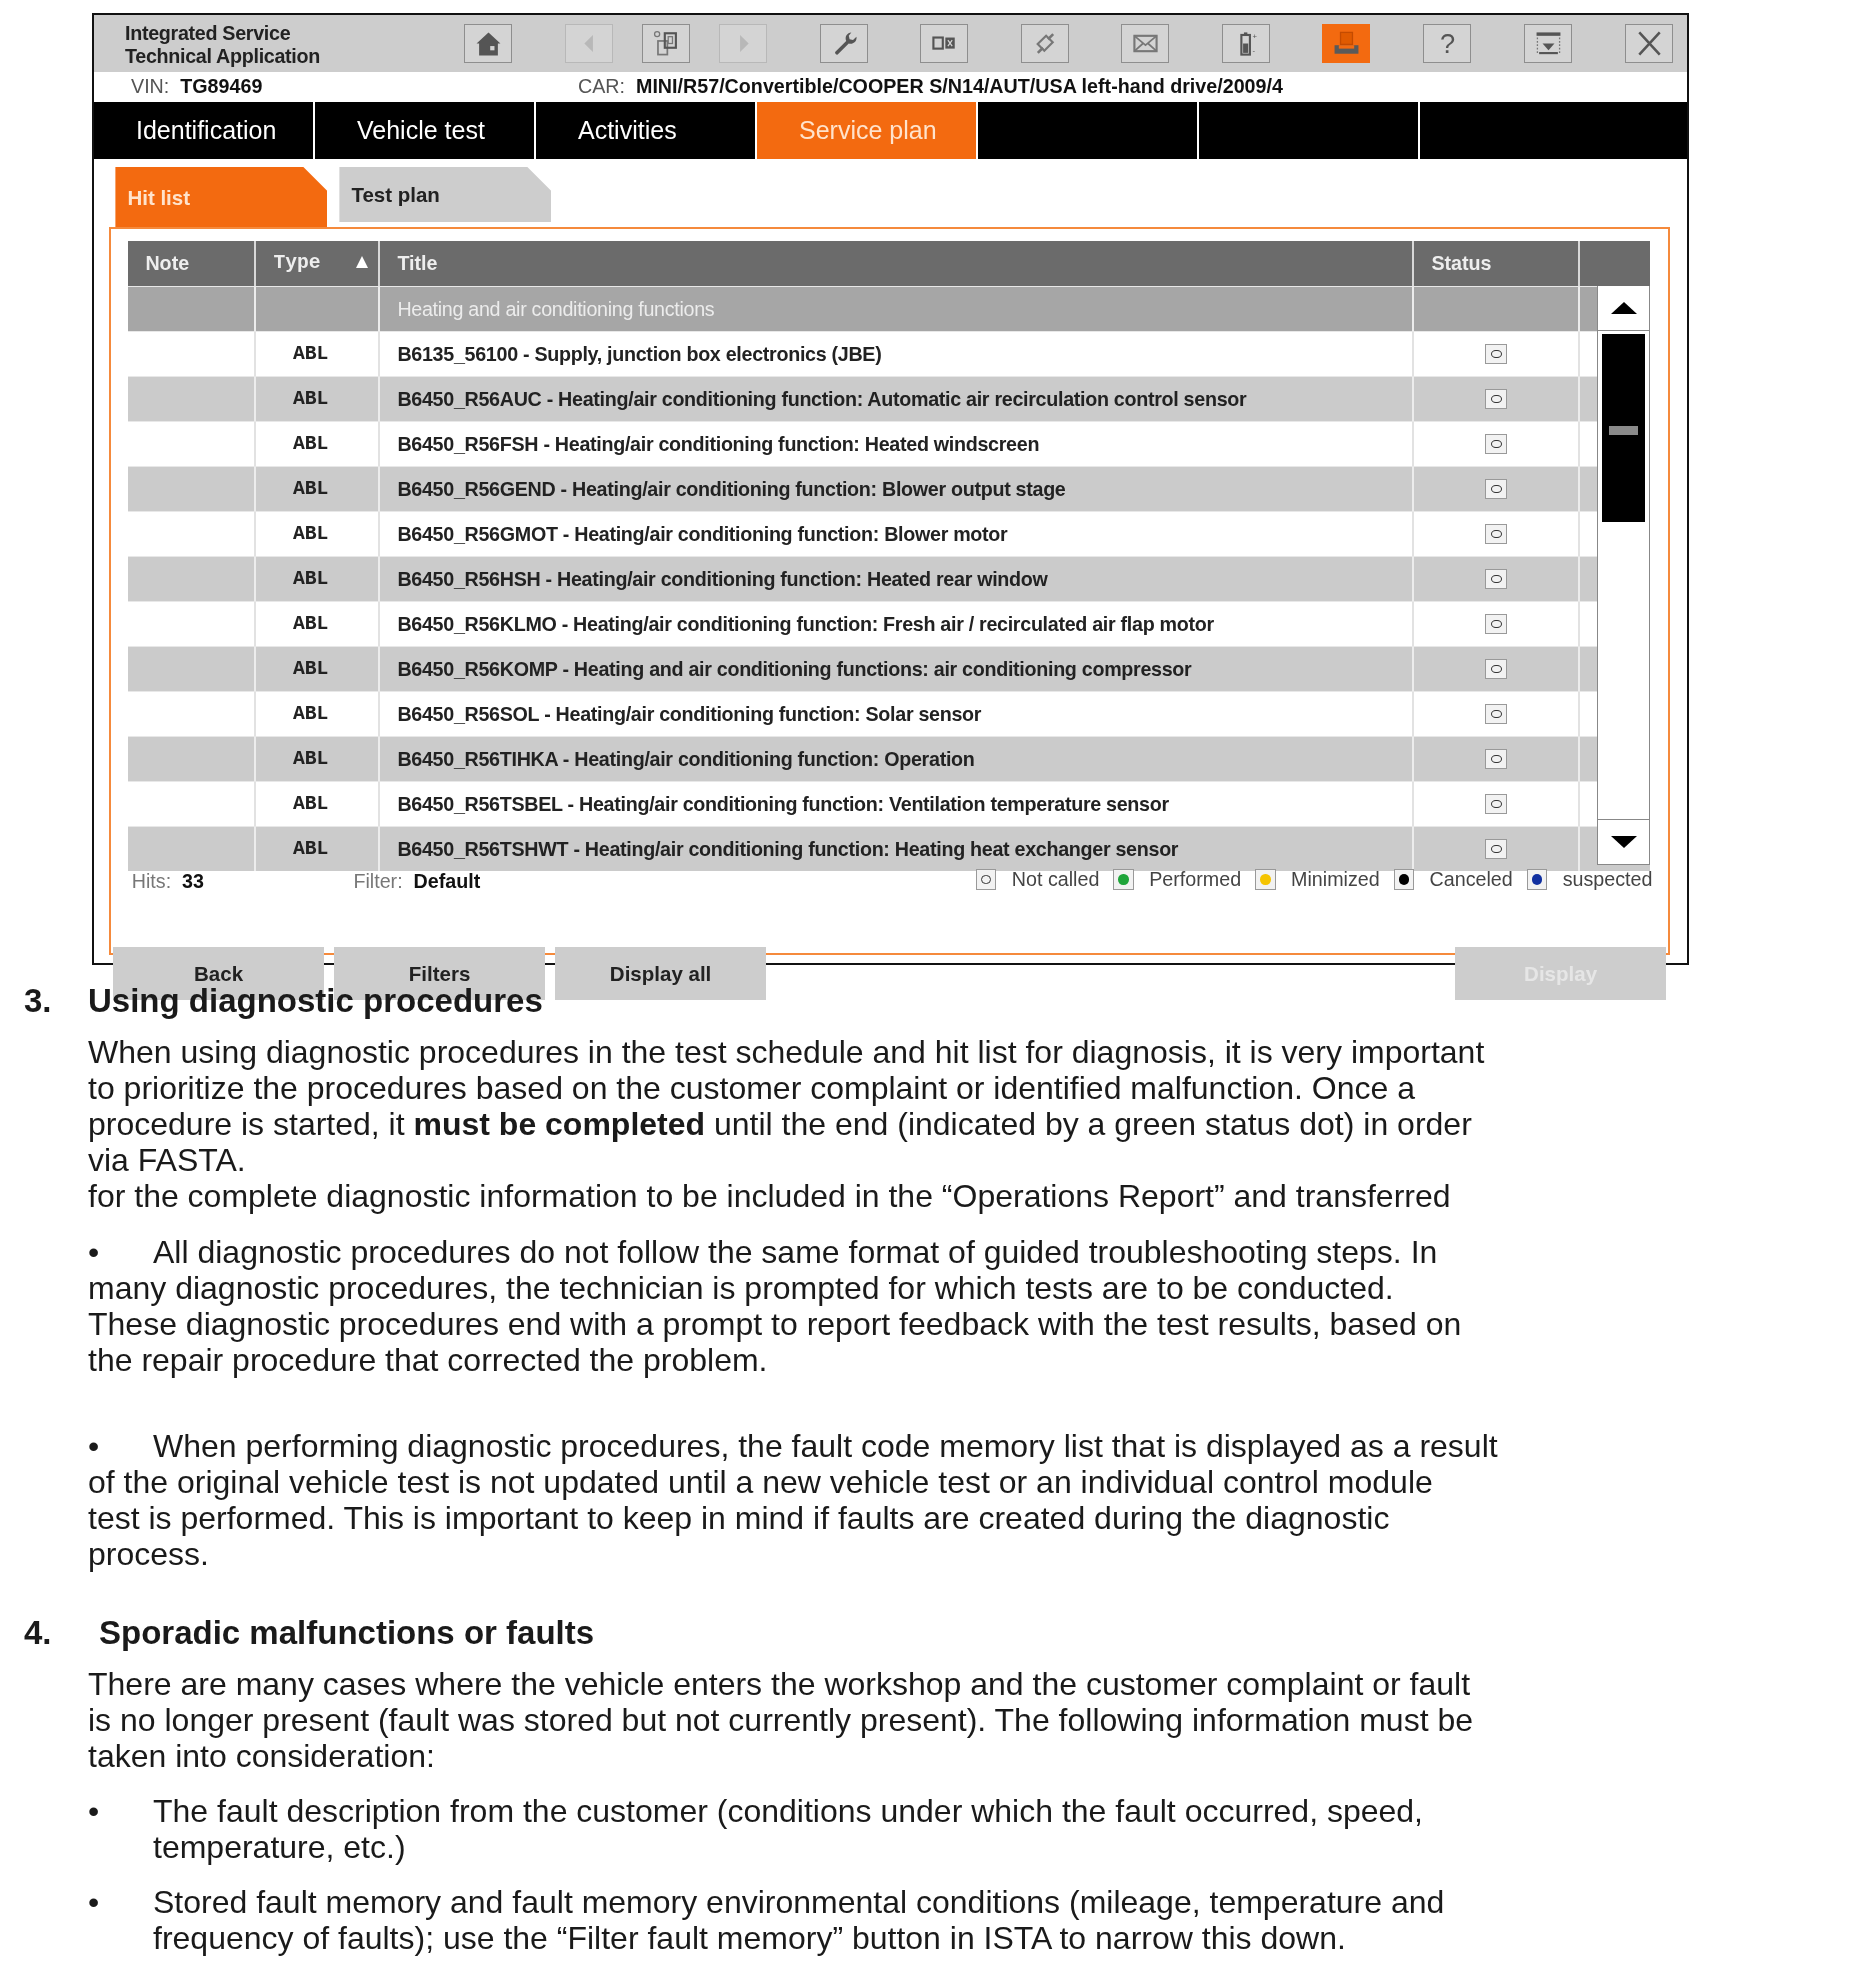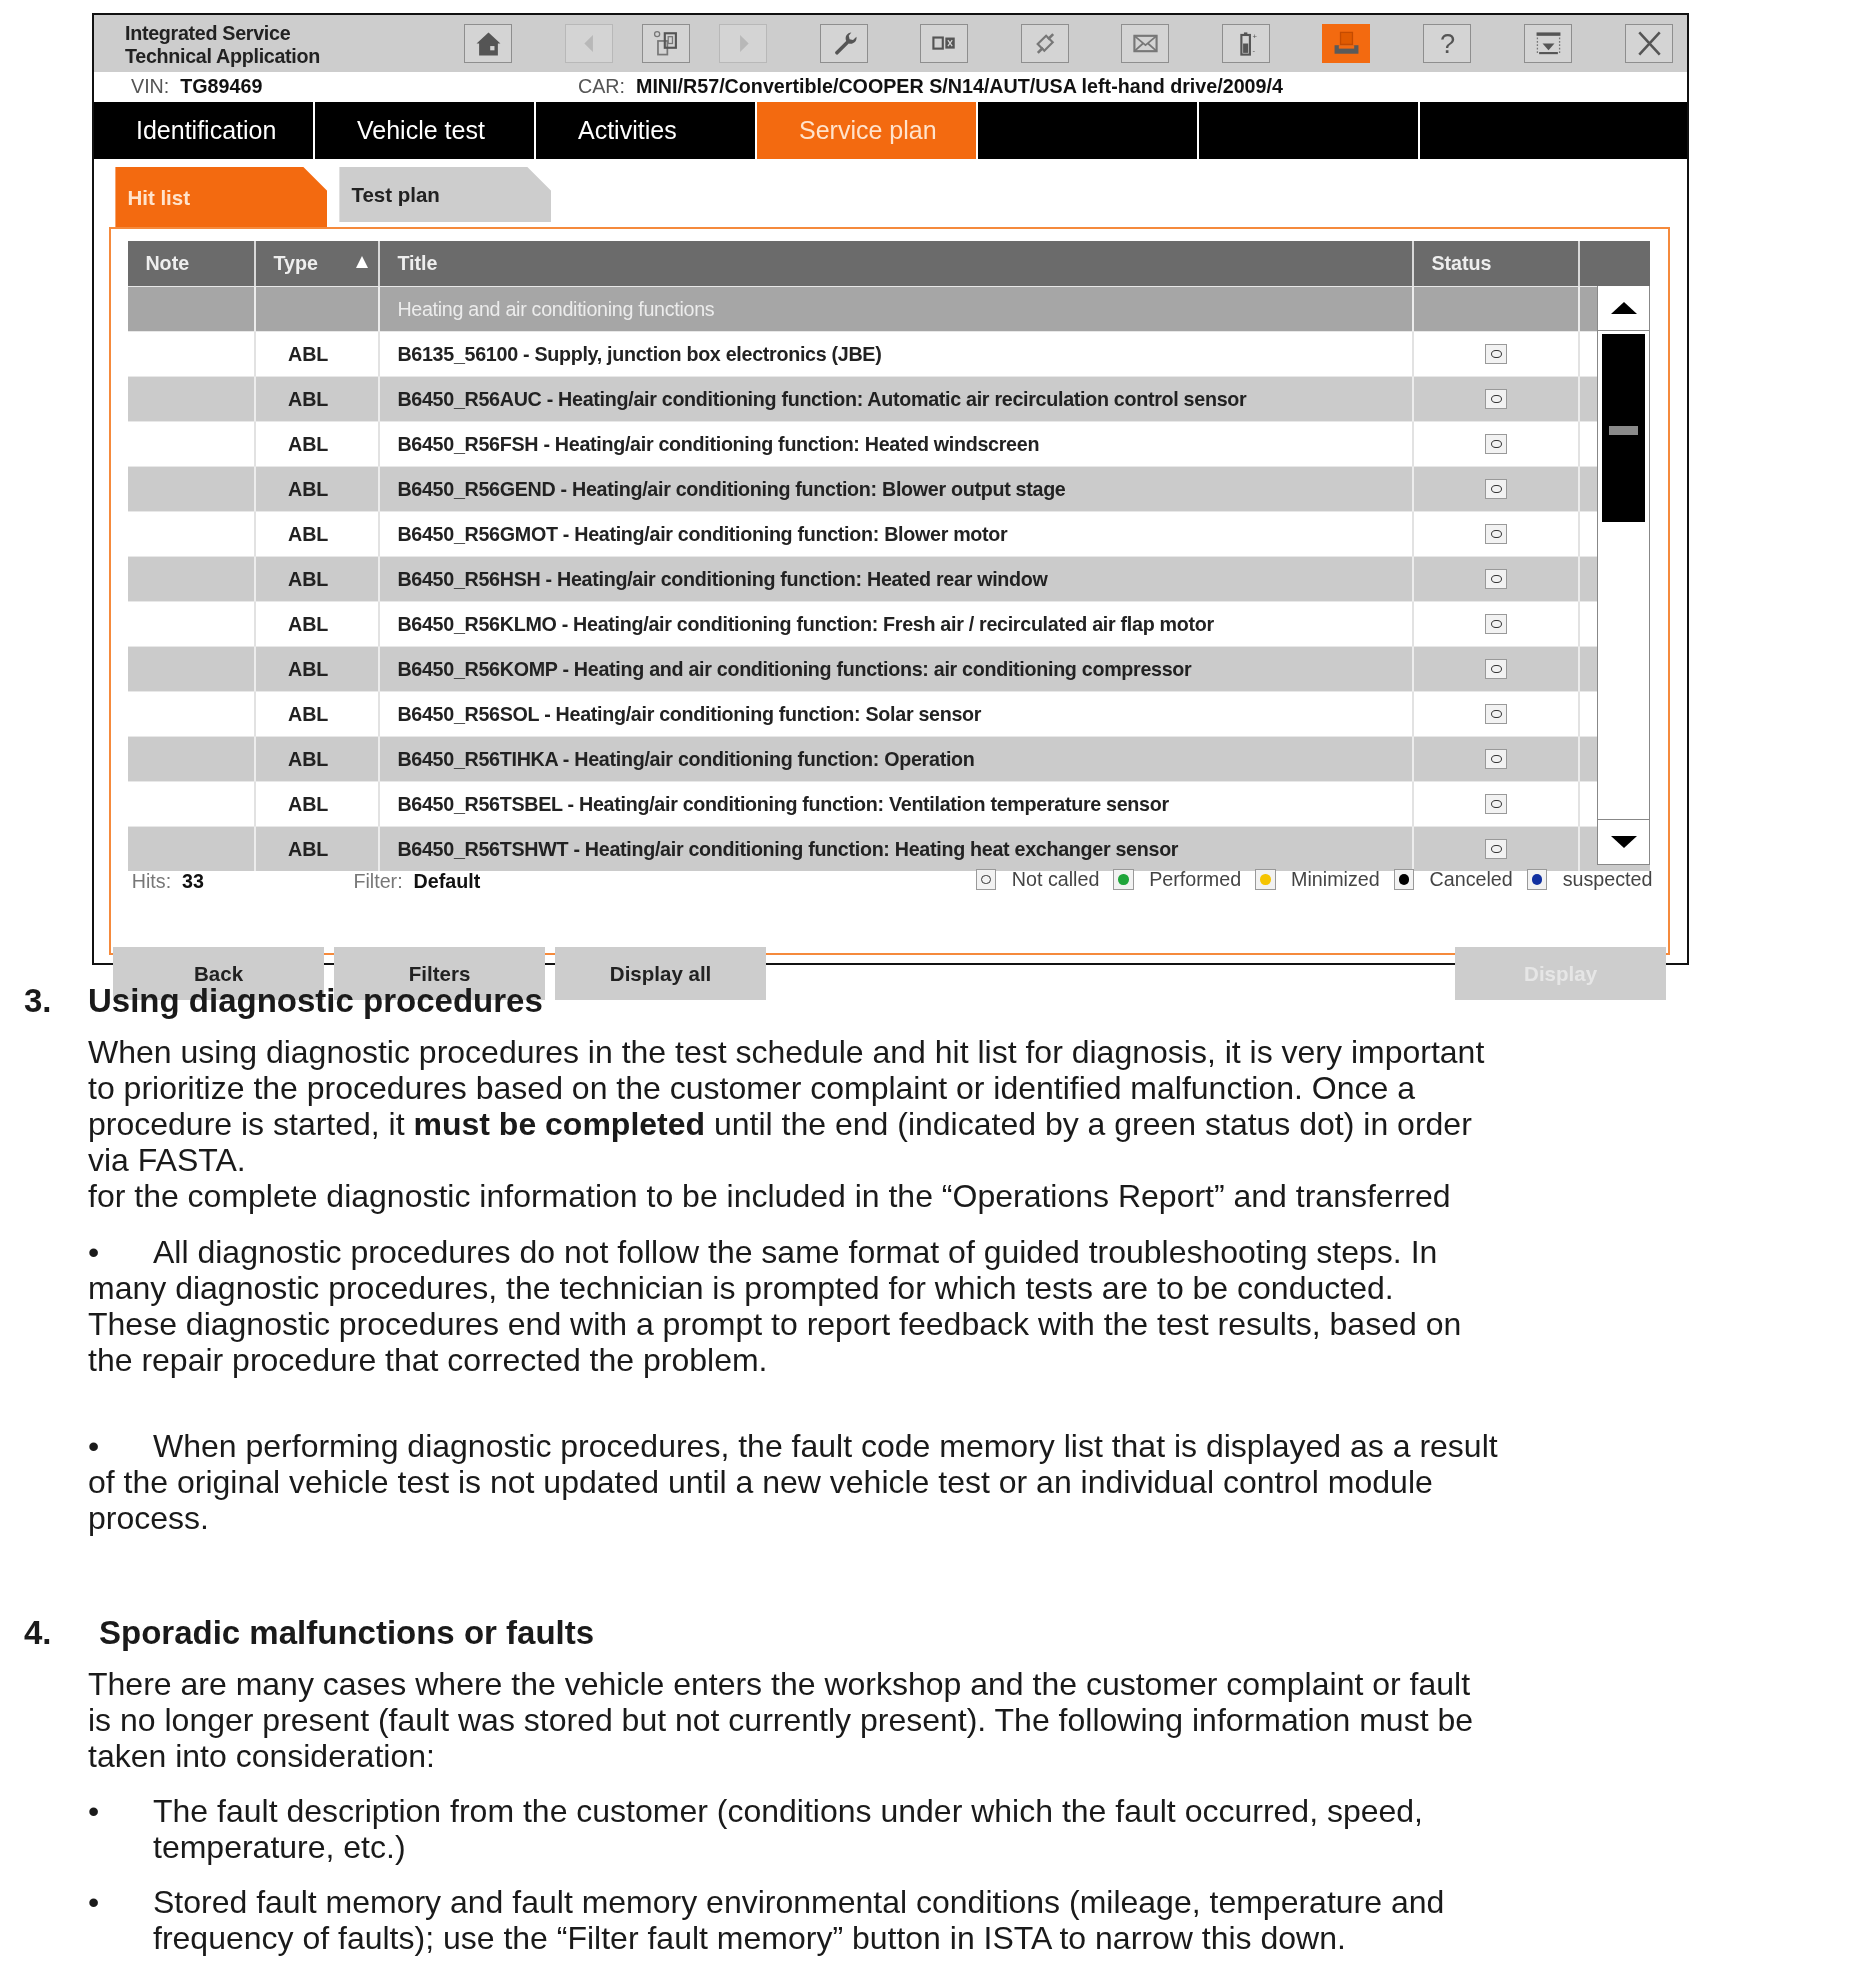--- a/index.html
+++ b/index.html
@@ -33,21 +33,21 @@
   .subtab { position: absolute; top: 0; height: 62px; font-size: 20.5px; font-weight: bold; line-height: 62px; padding-left: 12px; }
   .subtab.hit { left: 0; width: 212px; background: #f36a10; color: #ffe3cc; clip-path: polygon(0 0, 188px 0, 212px 24px, 212px 62px, 0 62px); }
   .subtab.test { left: 224px; width: 212px; height: 55px; background: #cdcdcd; color: #222; line-height: 55px; clip-path: polygon(0 0, 188px 0, 212px 24px, 212px 55px, 0 55px); }
 
   .panel { position: absolute; left: 15.4px; top: 212px; width: 1561px; height: 728px; border: 2.6px solid #f58a3c; }
 
   .table { position: absolute; left: 17px; top: 12px; width: 1522px; }
   .thead { display: flex; height: 45px; background: #6b6b6b; color: #eee; font-size: 19.7px; font-weight: bold; }
   .th { line-height: 45px; padding-left: 17px; border-right: 2.6px solid #d8d8d8; position: relative; }
   .c-note { width: 128px; }
-  .c-type { width: 124px; }
+  .c-type { width: 124px; font-family: Liberation Mono, monospace; }
   .c-title { width: 1034px; }
   .c-status { width: 166px; }
   .c-sb { width: 45px; border-right: none; }
   .sort-up { position: absolute; right: 10.3px; top: 15.4px; width: 0; height: 0; border-left: 6.8px solid transparent; border-right: 6.8px solid transparent; border-bottom: 12px solid #fff; }
 
   .tbody { position: relative; }
   .row { display: flex; height: 45px; font-size: 19.7px; font-weight: bold; color: #222; border-top: 0.9px solid #e8e8e8; }
   .row.odd { background: #ffffff; }
   .row.even { background: #cbcbcb; }
   .row.group { background: #a6a6a6; color: #ececec; font-weight: normal; }
@@ -440,20 +440,21 @@
   <div class="para" style="top:1234px;">
     <div><span class="bullet-inline"></span><span>All diagnostic procedures do not follow the same format of guided troubleshooting steps. In</span></div>
     <div>many diagnostic procedures, the technician is prompted for which tests are to be conducted.</div>
     <div>These diagnostic procedures end with a prompt to report feedback with the test results, based on</div>
     <div>the repair procedure that corrected the problem.</div>
   </div>
 
   <div class="para" style="top:1397px;margin-top:31px;">
     <div><span class="bullet-inline"></span><span>When performing diagnostic procedures, the fault code memory list that is displayed as a result</span></div>
     <div>of the original vehicle test is not updated until a new vehicle test or an individual control module</div>
+    <div>test is performed. This is important to keep in mind if faults are created during the diagnostic</div>
     <div>process.</div>
   </div>
 
   <div class="h" style="left:24px; top:1615px;">
     <span class="num">4.</span>
     <span style="position:absolute; left:75px; white-space:nowrap;">Sporadic malfunctions or faults</span>
   </div>
 
   <div class="para" style="top:1666px;">
     <div>There are many cases where the vehicle enters the workshop and the customer complaint or fault</div>

